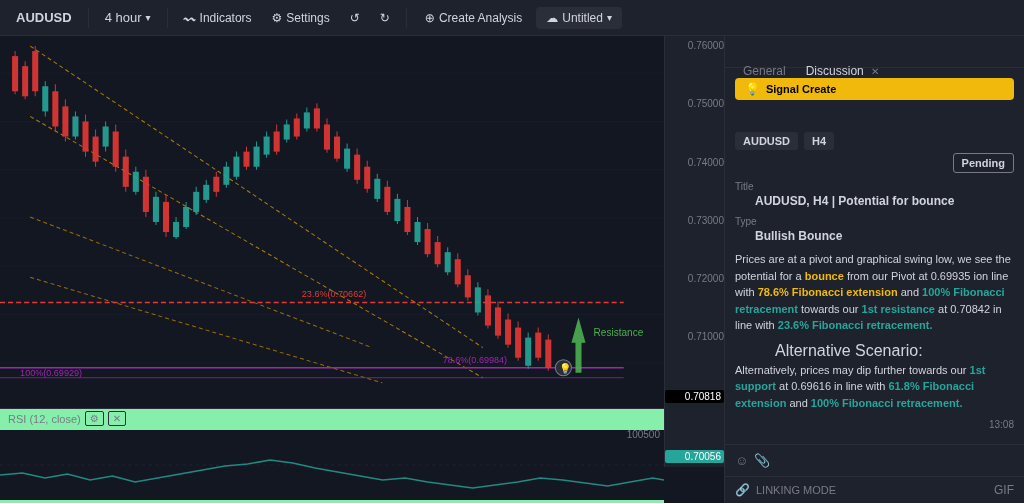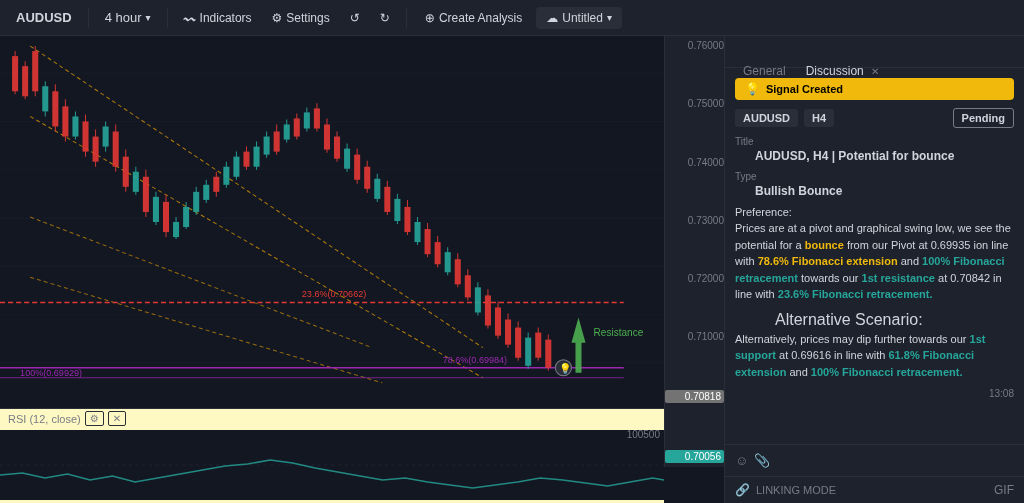--- a/index.html
+++ b/index.html
@@ -28,26 +28,26 @@
 
     
     .chart-area { flex: 1; position: relative; overflow: hidden; background: #131722; }
 
     
     .price-scale {
       position: absolute; right: 0; top: 0; bottom: 36px; width: 60px; background: #1e222d; border-left: 1px solid #2a2e39;
       display: flex; flex-direction: column; justify-content: space-between; padding: 4px 0;
     }
     .price-label { font-size: 10px; color: #787b86; text-align: right; }
-    .price-label.highlight-red { color: #fff; background: #737373; padding: 1px 3px; border-radius: 2px; font-size: 10px; }
+    .price-label.highlight-red { color: #fff; background: #000000; padding: 1px 3px; border-radius: 2px; font-size: 10px; }
     .price-label.highlight-green { color: #fff; background: #26a69a; padding: 1px 3px; border-radius: 2px; font-size: 10px; }
 
     
     .rsi-panel {
-      position: absolute; bottom: 0; left: 0; right: 60px; height: 95px; background: #fef9c3; border-top: 1px solid #2a2e39;
+      position: absolute; bottom: 0; left: 0; right: 60px; height: 95px; background: #86efac; border-top: 1px solid #2a2e39;
     }
     .rsi-header {
       display: flex; align-items: center; gap: 4px; padding: 2px 8px; font-size: 11px; color: #787b86;
     }
     .rsi-icon-btn { background: none; border: 1px solid #2a2e39; border-radius: 2px; color: #787b86; cursor: pointer; padding: 1px 4px; font-size: 10px; }
     .rsi-labels {
       position: absolute; right: 4px; top: 20px; bottom: 4px; display: flex; flex-direction: row; justify-content: space-between;
       font-size: 10px; color: #787b86;
     }
 
@@ -69,21 +69,21 @@
     
     .signal-created-bar {
       display: flex; align-items: center; gap: 6px; background: #f0b90b; color: #000; padding: 4px 10px; border-radius: 4px; font-size: 11px; font-weight: 600;
     }
     .signal-icon { font-size: 12px; }
 
     
     .badges { display: flex; align-items: center; gap: 6px; }
     .badge { padding: 3px 8px; border-radius: 3px; font-size: 11px; font-weight: 600; cursor: pointer; }
     .badge-dark { background: #2a2e39; color: #d1d4dc; }
-    .badge-pending { background: transparent; border: 1px solid #787b86; color: #d1d4dc; margin-left: auto; }
+    .badge-pending { background: transparent; border: 1px solid #787b86; color: #d1d4dc; margin-left: auto; margin-top: 45px; }
 
     
     .field-label { font-size: 10px; color: #787b86; margin-bottom: 2px; }
     .field-value { font-size: 12px; color: #d1d4dc; font-weight: 500; }
     .field-value.bold { font-weight: 700; margin-left: 20px; }
 
     
     .pref-text { font-size: 11px; color: #d1d4dc; line-height: 1.5; }
     .pref-text .highlight-orange { color: #f0b90b; font-weight: 600; }
     .pref-text .highlight-teal { color: #26a69a; font-weight: 600; }
@@ -352,41 +352,40 @@
       <div class="panel-tab active">
         <span>Discussion</span>
         <span class="panel-tab-close">✕</span>
       </div>
     </div>
 
     <div class="panel-content">
 
       <div class="signal-created-bar">
         <span class="signal-icon">💡</span>
-        <span>Signal Created</span>
+        <span>Signal Create</span>
       </div>
 
       <div class="badges">
         <span class="badge badge-dark">AUDUSD</span>
         <span class="badge badge-dark">H4</span>
         <span class="badge badge-pending">Pending</span>
       </div>
 
       <div>
         <div class="field-label">Title</div>
         <div class="field-value bold">AUDUSD, H4 | Potential for bounce</div>
       </div>
 
       <div>
         <div class="field-label">Type</div>
         <div class="field-value bold">Bullish Bounce</div>
       </div>
 
       <div>
-        <div class="field-label" style="color:#d1d4dc;font-size:11px;">Preference:</div>
         <div class="pref-text">
           Prices are at a pivot and graphical swing low, we see the potential for a <span class="highlight-orange">bounce</span> from our Pivot at 0.69935 ion line with <span class="highlight-orange">78.6% Fibonacci extension</span> and <span class="highlight-teal">100% Fibonacci retracement</span> towards our <span class="highlight-teal">1st resistance</span> at 0.70842 in line with <span class="highlight-teal">23.6% Fibonacci retracement.</span>
         </div>
       </div>
 
       <div>
         <div class="field-label" style="color:#d1d4dc;font-size:16px;margin-left:40px;">Alternative Scenario:</div>
         <div class="pref-text">
           Alternatively, prices may dip further towards our <span class="highlight-teal">1st support</span> at 0.69616 in line with <span class="highlight-teal">61.8% Fibonacci extension</span> and <span class="highlight-teal">100% Fibonacci retracement.</span>
         </div>

